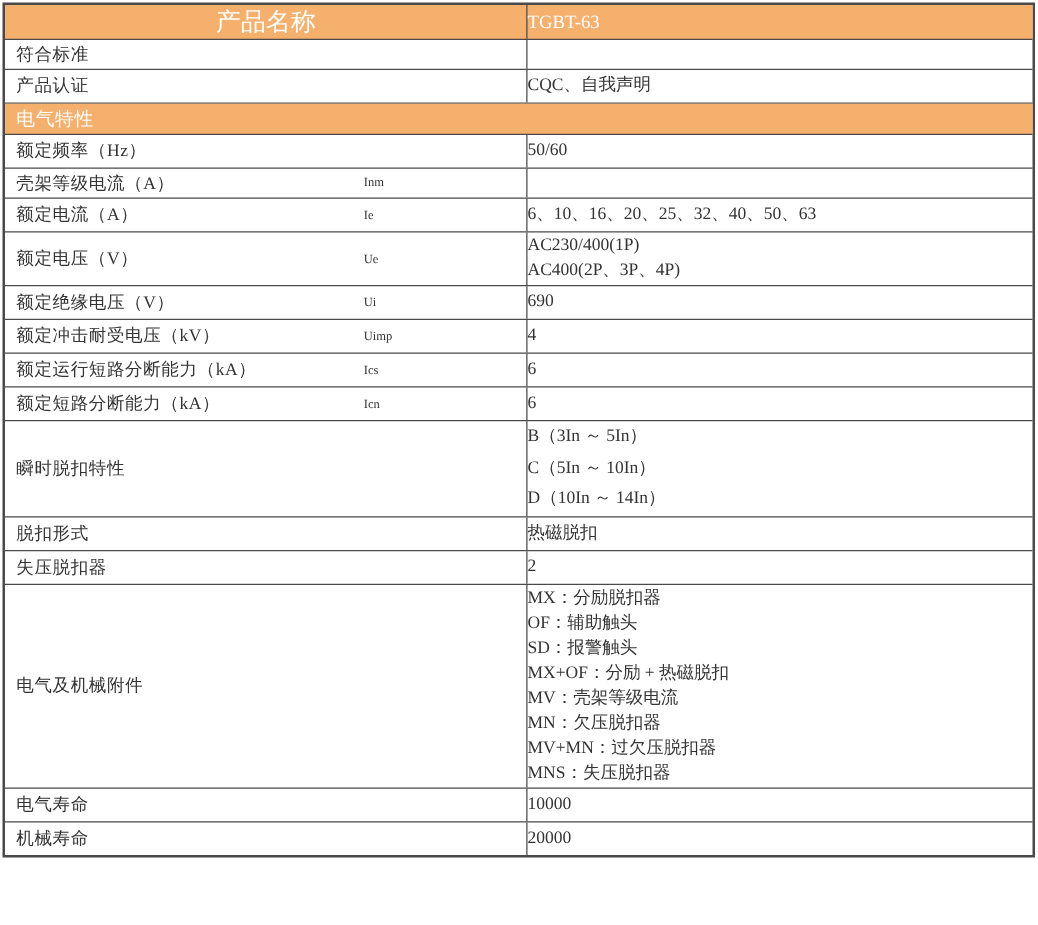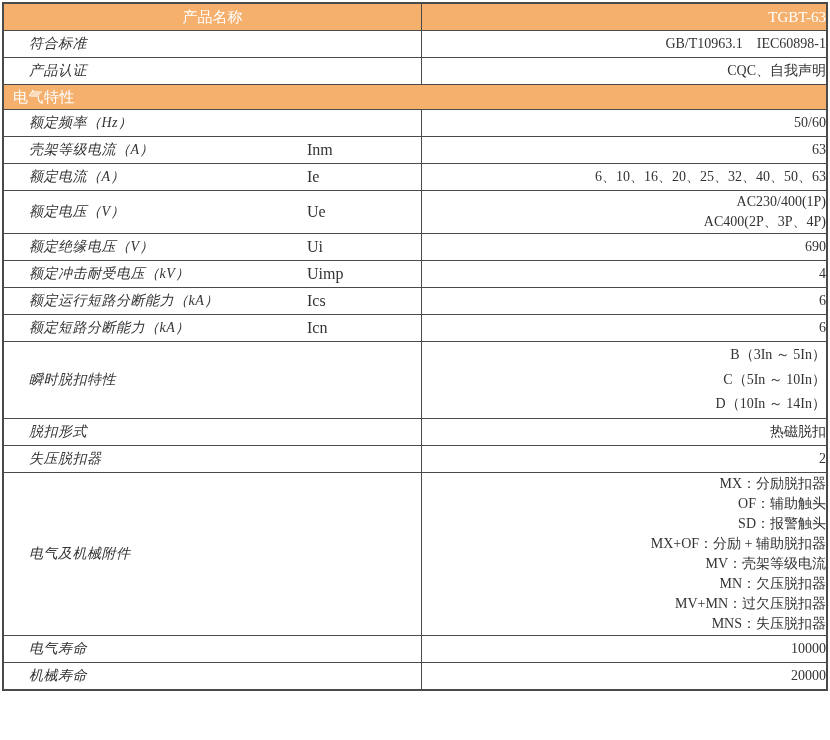--- a/index.html
+++ b/index.html
@@ -31,47 +31,46 @@
   .cell-left {
     flex: 0 0 418px;
     display: flex;
     align-items: center;
     border-right: 1px solid #4a4a4a;
     box-sizing: border-box;
     font-size: 14px;
   }
   .lbl {
     flex: 0 0 278px;
-    padding-left: 25px;
+    padding-left: 9px;
     letter-spacing: 0.5px;
-    font-style: italic;
-  }
-  .sym { font-size: 16px; }
+  }
+  .sym { font-size: 10px; }
 
   .cell-right {
     flex: 1;
     display: flex;
     flex-direction: column;
     justify-content: center;
-    text-align: right;
+    text-align: left;
     font-size: 14px;
     padding: 1px 0;
   }
   .vline { line-height: 24px; white-space: pre-wrap; }
   .compact .vline { line-height: 20px; }
   .trip .vline { line-height: 24.5px; }
 
   
   .trow.hdr {
     background: #F5B06E;
     color: #ffffff;
     min-height: 25px;
     font-size: 15px;
   }
-  .trow.hdr .cell-left { justify-content: center; font-size: 15px; }
+  .trow.hdr .cell-left { justify-content: center; font-size: 20px; }
   .trow.hdr .cell-right { font-size: 15px; }
   .trow.section {
     background: #F5B06E;
     color: #ffffff;
     min-height: 25px;
     align-items: center;
     font-size: 15px;
   }
   .section-label { padding-left: 9px; letter-spacing: 0.5px; }
 </style>
@@ -85,23 +84,20 @@
     <div class="cell-right">
       <div class="vline">TGBT-63</div>
     </div>
   </div>
 
   <div class="trow">
     <div class="cell-left">
       <span class="lbl">符合标准</span>
       <span class="sym"></span>
     </div>
-    <div class="cell-right">
-      <div class="vline">GB/T10963.1    IEC60898-1</div>
-    </div>
   </div>
 
   <div class="trow">
     <div class="cell-left">
       <span class="lbl">产品认证</span>
       <span class="sym"></span>
     </div>
     <div class="cell-right">
       <div class="vline">CQC、自我声明</div>
     </div>
@@ -119,23 +115,20 @@
     </div>
     <div class="cell-right">
       <div class="vline">50/60</div>
     </div>
   </div>
 
   <div class="trow">
     <div class="cell-left">
       <span class="lbl">壳架等级电流（A）</span>
       <span class="sym">Inm</span>
-    </div>
-    <div class="cell-right">
-      <div class="vline">63</div>
     </div>
   </div>
 
   <div class="trow">
     <div class="cell-left">
       <span class="lbl">额定电流（A）</span>
       <span class="sym">Ie</span>
     </div>
     <div class="cell-right">
       <div class="vline">6、10、16、20、25、32、40、50、63</div>
@@ -227,21 +220,21 @@
 
   <div class="trow compact">
     <div class="cell-left">
       <span class="lbl">电气及机械附件</span>
       <span class="sym"></span>
     </div>
     <div class="cell-right">
       <div class="vline">MX：分励脱扣器</div>
       <div class="vline">OF：辅助触头</div>
       <div class="vline">SD：报警触头</div>
-      <div class="vline">MX+OF：分励 + 辅助脱扣器</div>
+      <div class="vline">MX+OF：分励 + 热磁脱扣</div>
       <div class="vline">MV：壳架等级电流</div>
       <div class="vline">MN：欠压脱扣器</div>
       <div class="vline">MV+MN：过欠压脱扣器</div>
       <div class="vline">MNS：失压脱扣器</div>
     </div>
   </div>
 
 
   <div class="trow">
     <div class="cell-left">

